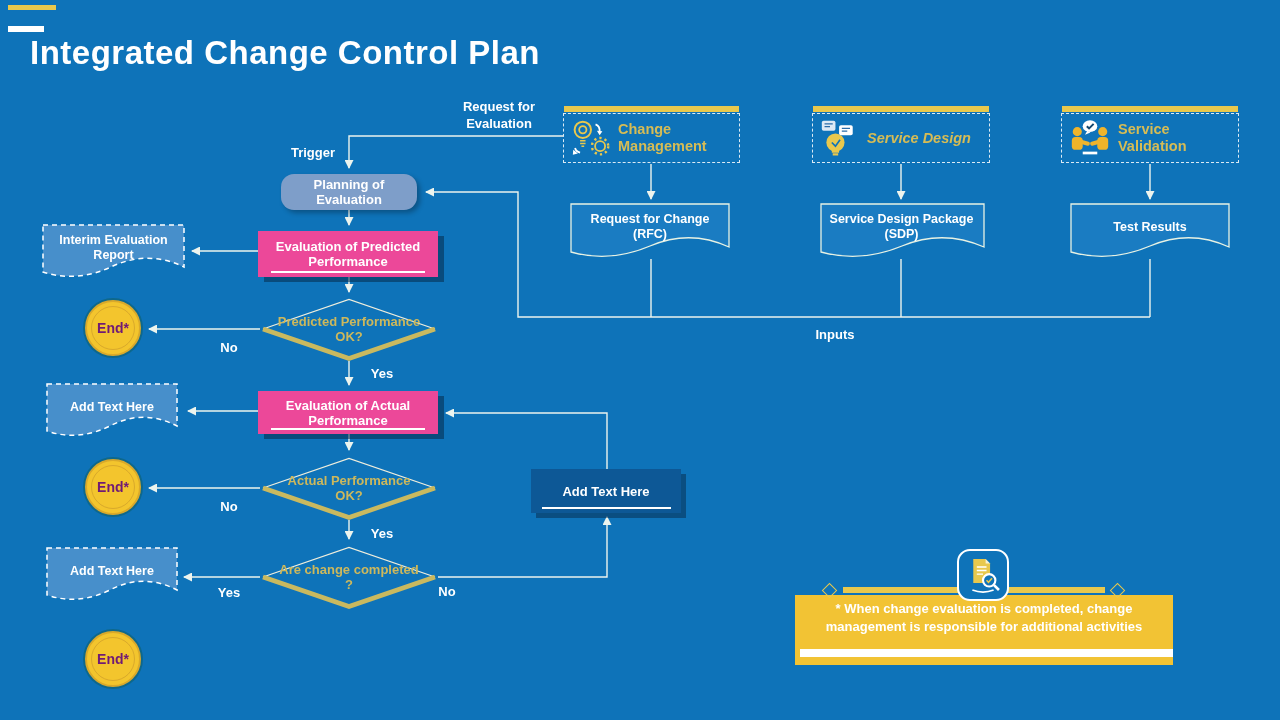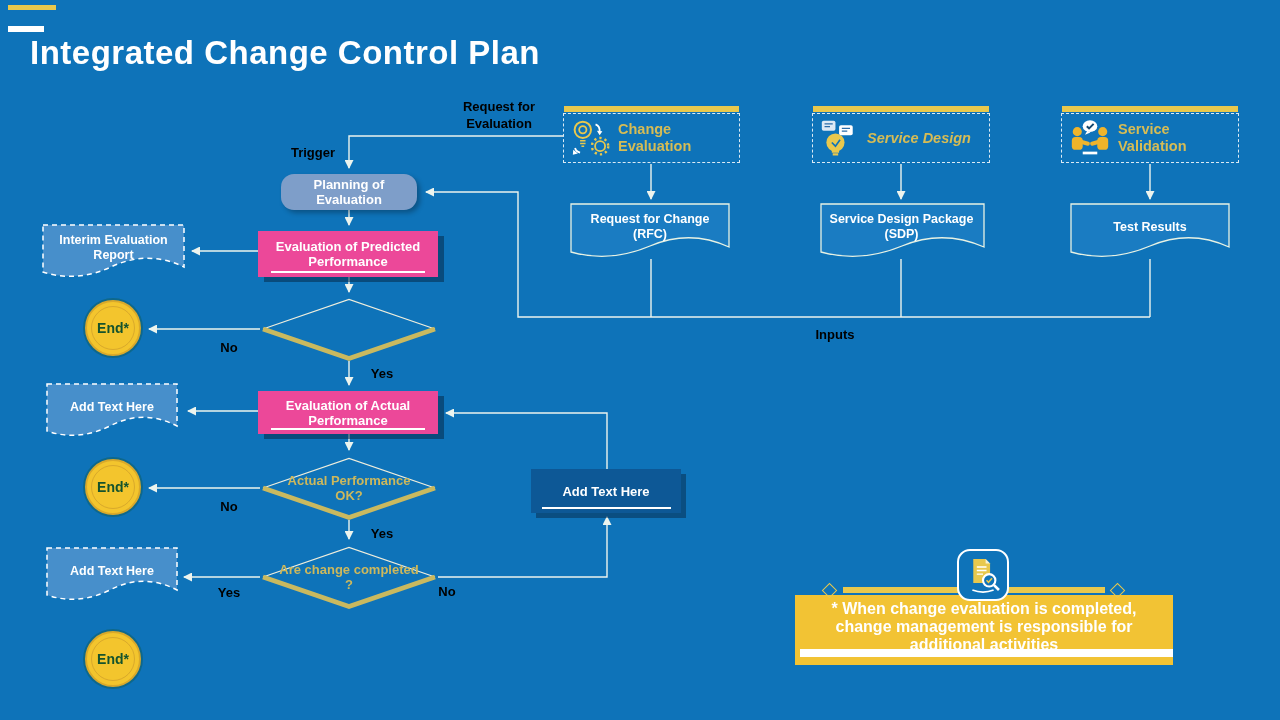--- a/index.html
+++ b/index.html
@@ -35,31 +35,31 @@
   .mid{background:#0d5896;box-shadow:5px 5px 0 rgba(6,42,74,.5);}
   .underline{position:absolute;left:7%;bottom:4px;width:86%;height:2.5px;background:#fff;}
   
   .diamond{width:178px;height:64px;}
   .diamond .dtext{position:absolute;left:14px;right:14px;top:0;bottom:0;display:flex;align-items:center;justify-content:center;
                   text-align:center;color:#cdb85c;font-weight:bold;font-size:13px;line-height:15px;}
   
   .endc{width:56px;height:56px;border-radius:50%;background:#f3c52d;border:2px solid #d9a92b;box-sizing:border-box;
         box-shadow:0 0 0 2px rgba(16,90,85,.45);display:flex;align-items:center;justify-content:center;}
   .endc .ring{position:absolute;inset:4px;border:1.5px solid #d9a92b;border-radius:50%;}
-  .endc .etext{color:#14532d;font-weight:bold;font-size:14px;}
-  
-  .lbl{color:#000000;font-weight:bold;font-size:13px;line-height:16px;text-align:center;z-index:2;}
+  .endc .etext{color:#701a75;font-weight:bold;font-size:14px;}
+  
+  .lbl{color:#ffffff;font-weight:bold;font-size:13px;line-height:16px;text-align:center;z-index:2;}
   .lbl2{line-height:17px;}
   
   .note-bar{left:843px;top:587px;width:262px;height:6px;background:#e8c84d;z-index:3;}
   .note-diamond{width:9px;height:9px;border:1.5px solid #e8c84d;transform:rotate(45deg);z-index:3;}
   .note-icon{left:957px;top:549px;width:52px;height:52px;border-radius:13px;background:#0e73b9;border:2.5px solid #fff;
              box-sizing:border-box;z-index:4;display:flex;align-items:center;justify-content:center;}
   .note-box{left:795px;top:595px;width:378px;height:70px;background:#f2c334;z-index:2;}
-  .note-text{position:absolute;left:8px;right:8px;top:5px;color:#fff;font-weight:bold;font-size:16px;line-height:18px;text-align:center;}
+  .note-text{position:absolute;left:8px;right:8px;top:5px;color:#fff;font-weight:bold;font-size:13px;line-height:18px;text-align:center;}
   .note-white-band{position:absolute;left:5px;right:0;bottom:8px;height:8px;background:#fff;}
 </style>
 </head>
 <body>
 
 <div class="stage">
 
   <div class="abs corner-yellow"></div>
   <div class="abs corner-white"></div>
   <div class="abs title">Integrated Change Control Plan</div>
@@ -111,21 +111,21 @@
         <circle cx="13" cy="13" r="9" fill="none" stroke="#e8c84d" stroke-width="2.2"></circle>
         <circle cx="13" cy="13" r="4" fill="none" stroke="#e8c84d" stroke-width="2"></circle>
         <path d="M10 25 h6 M10 28 h6 M11.5 31 h3" stroke="#e8c84d" stroke-width="1.6"></path>
         <path d="M27 7 q5 2 4.5 8" fill="none" stroke="#fff" stroke-width="2"></path>
         <path d="M31.5 19 l3 -4.5 l-6 -0.5 z" fill="#fff"></path>
         <circle cx="32" cy="31" r="5.5" fill="none" stroke="#e8c84d" stroke-width="2"></circle>
         <circle cx="32" cy="31" r="9" fill="none" stroke="#e8c84d" stroke-width="2.6" stroke-dasharray="2.5 3.4"></circle>
         <path d="M10 38 q-4.5 -1 -5.5 -5" fill="none" stroke="#fff" stroke-width="2"></path>
         <path d="M2.5 35 l-0.5 5.5 l5.5 -1.5 z" fill="#fff"></path>
       </svg>
-      <div class="toplabel">Change Evaluation</div>
+      <div class="toplabel">Change Management</div>
     </div>
   </div>
 
   <div class="abs topproc" style="left:812px;top:106px;width:178px;font-style:italic;">
     <div class="topbar"></div>
     <div class="topbox">
       <svg width="40" height="40" viewBox="0 0 44 44">
         <circle cx="17" cy="27" r="10" fill="#e8c84d"></circle>
         <path d="M13 37 h8 M14 40 h6" stroke="#e8c84d" stroke-width="2.4"></path>
         <path d="M13 27 l4 4 l5 -7" stroke="#0e73b9" stroke-width="1.8" fill="none"></path>
@@ -212,20 +212,21 @@
   <div class="abs shape pbox mid" style="left:531px;top:469px;width:150px;height:44px;">
     <span>Add Text Here</span>
     <div class="underline"></div>
   </div>
 
   <div class="abs shape diamond" style="left:260px;top:297px;">
     <svg width="178" height="64" viewBox="0 0 178 64">
       <path d="M3 32 L89 2.5 L175 32" fill="none" stroke="#efeedd" stroke-width="1.2"></path>
       <path d="M175 32 L89 61.5 L3 32" fill="none" stroke="#c9b95f" stroke-width="4.5"></path>
     </svg>
+    <div class="dtext">Predicted Performance OK?</div>
   </div>
   <div class="abs shape diamond" style="left:260px;top:456px;">
     <svg width="178" height="64" viewBox="0 0 178 64">
       <path d="M3 32 L89 2.5 L175 32" fill="none" stroke="#efeedd" stroke-width="1.2"></path>
       <path d="M175 32 L89 61.5 L3 32" fill="none" stroke="#c9b95f" stroke-width="4.5"></path>
     </svg>
     <div class="dtext">Actual Performance OK?</div>
   </div>
   <div class="abs shape diamond" style="left:260px;top:545px;">
     <svg width="178" height="64" viewBox="0 0 178 64">

